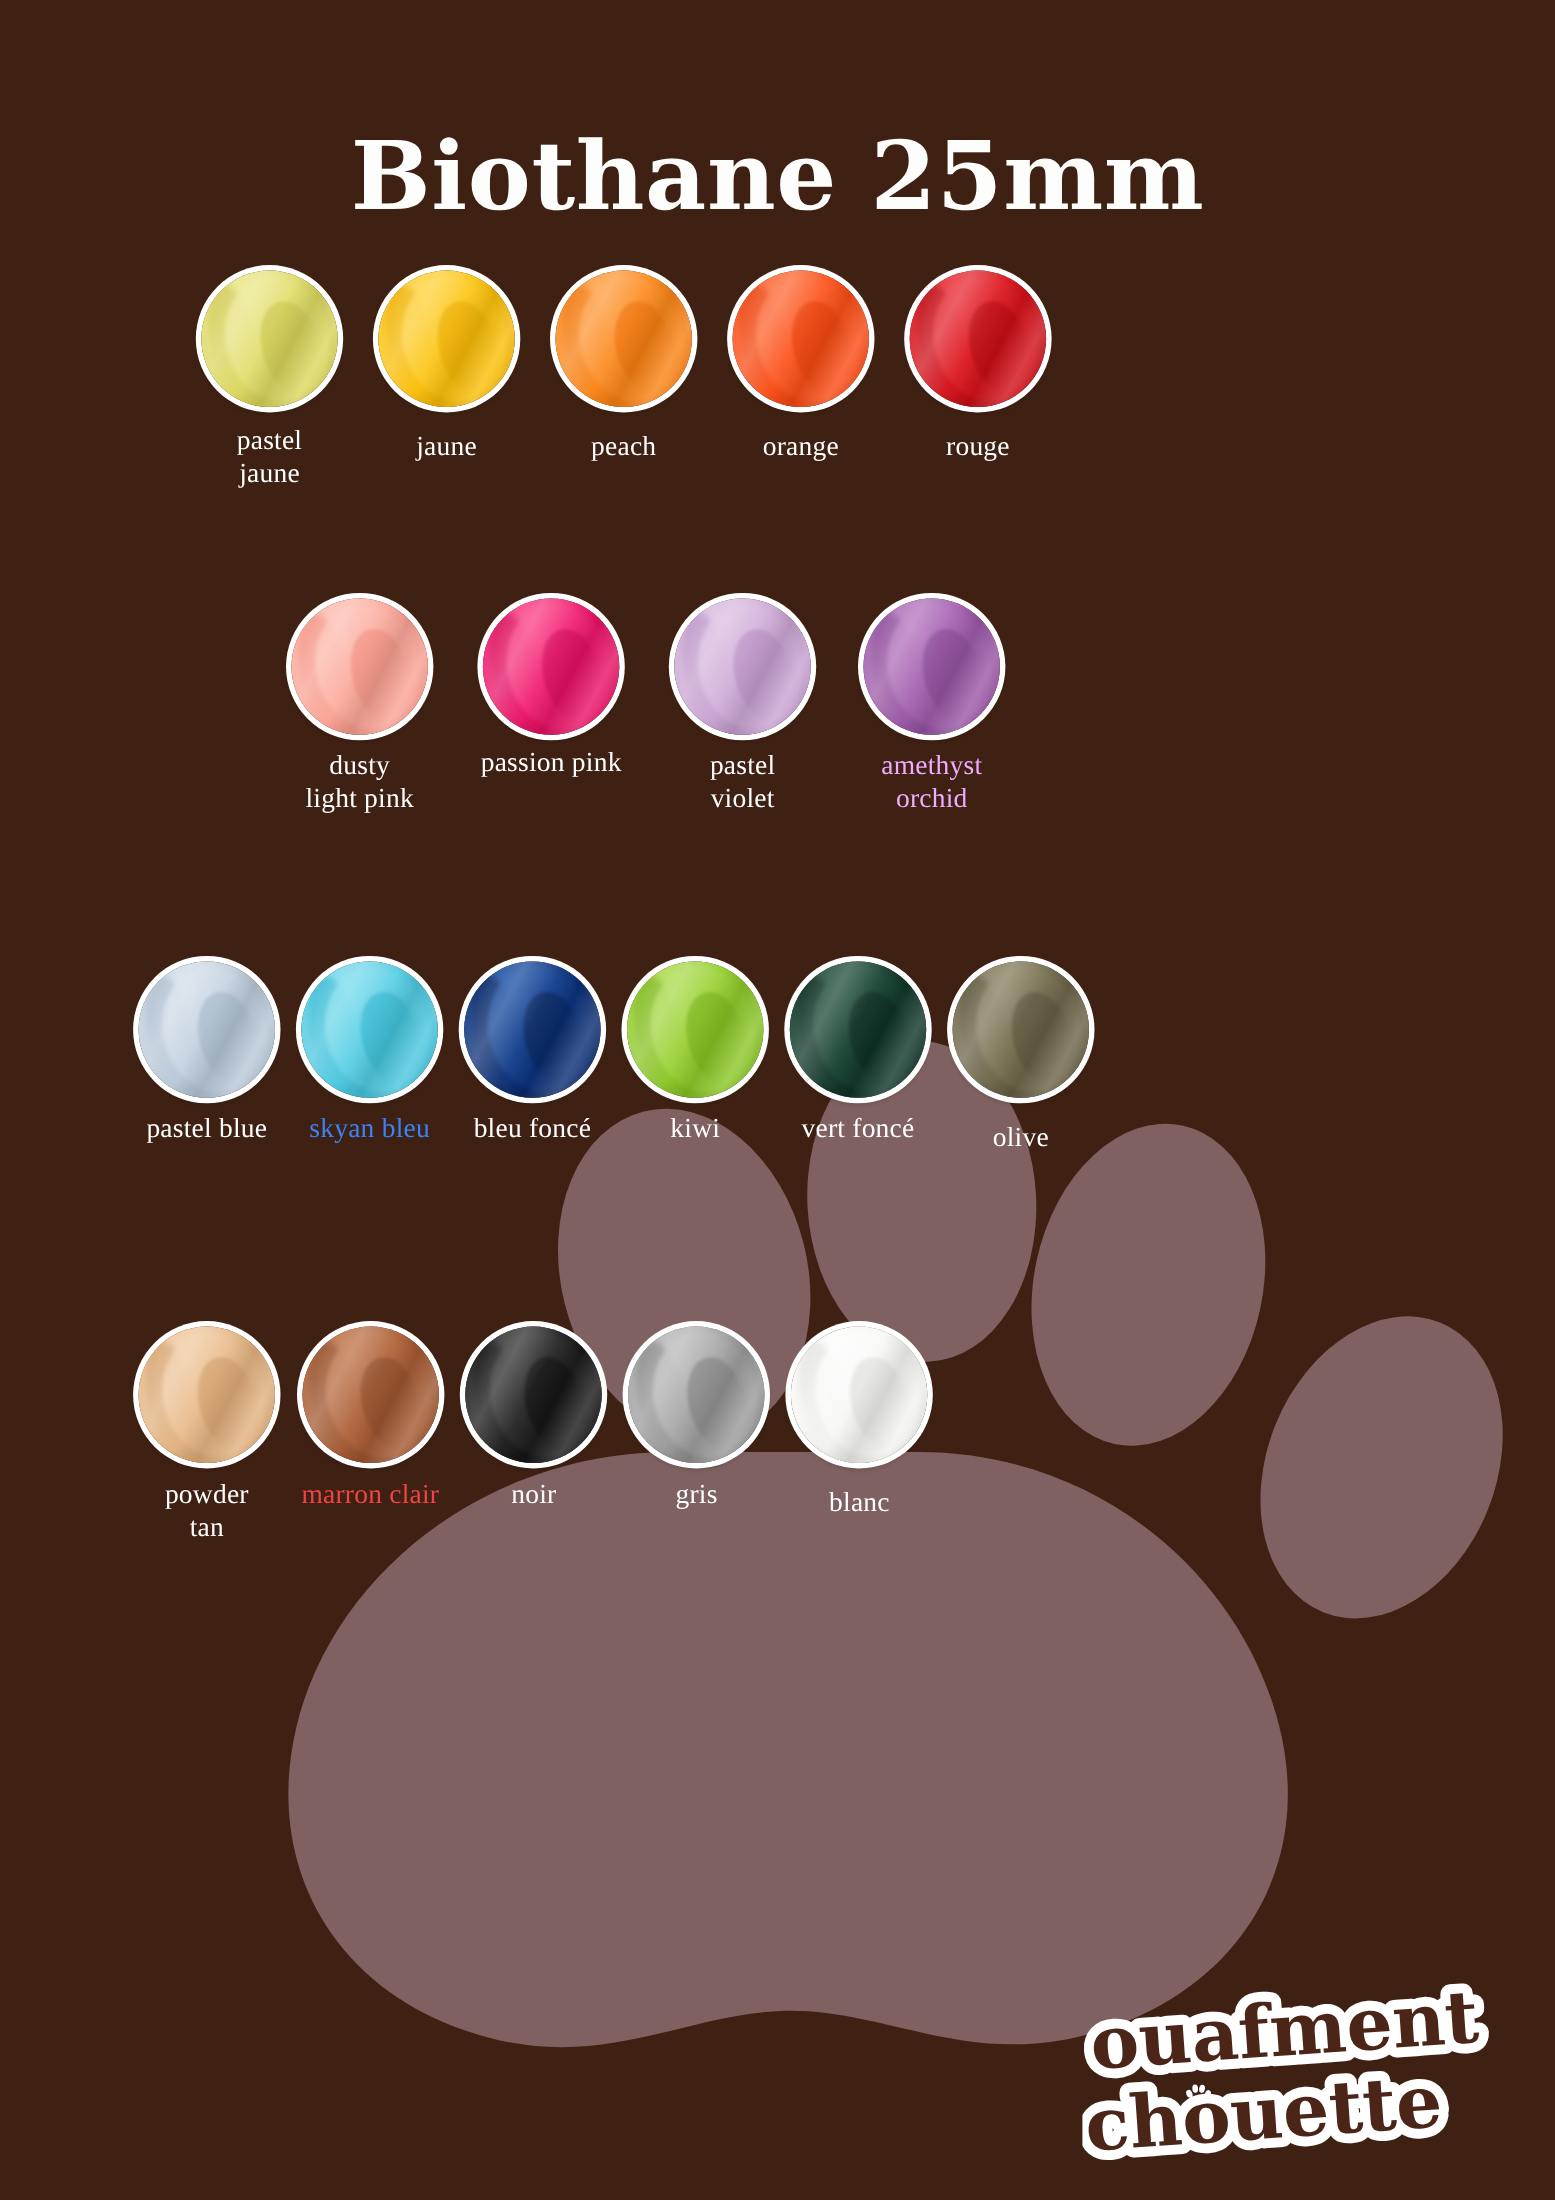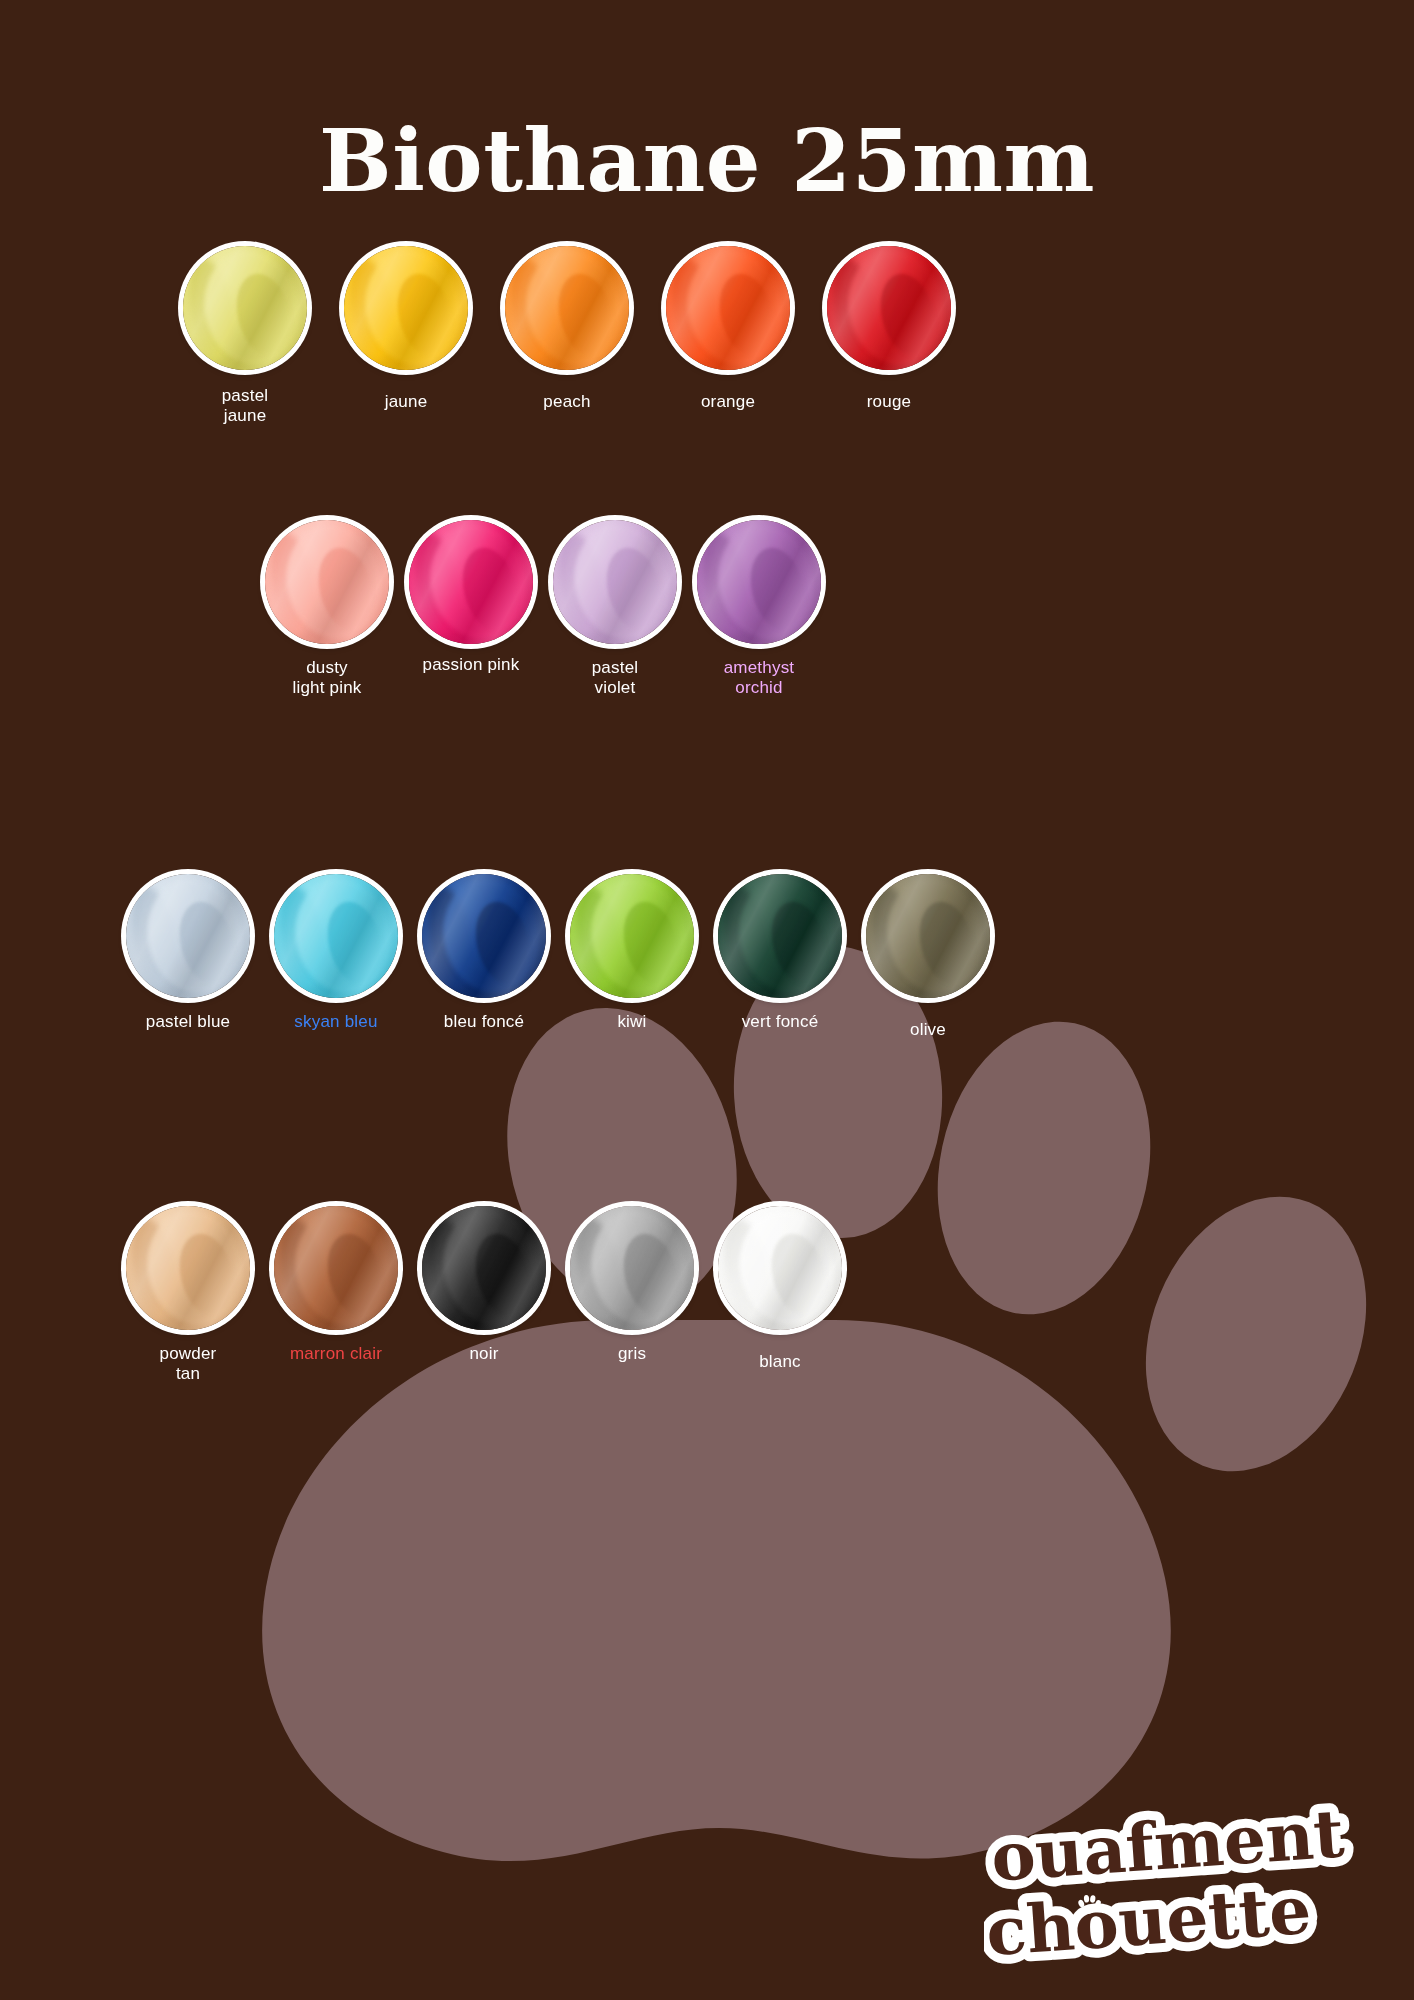--- a/index.html
+++ b/index.html
@@ -93,34 +93,34 @@
       rgba(255,255,255,0.00) 8%,
       rgba(255,255,255,0.26) 30%,
       rgba(255,255,255,0.05) 48%,
       rgba(0,0,0,0.10) 62%,
       rgba(255,255,255,0.20) 78%,
       rgba(0,0,0,0.06) 96%);
   }
   .swatch-label {
     margin-top: 14px;
     color: #ffffff;
-    font-family: Liberation Sans, sans-serif;
-    font-size: 17px;
+    font-family: Liberation Serif, serif;
+    font-size: 25px;
     line-height: 1.18;
     text-align: center;
     white-space: pre-line;
     letter-spacing: 0.2px;
   }
 
   
   #row-warm       { top: 246px;  left: 183px; gap: 37px; }
   #row-warm .swatch-disc   { width: 124px; height: 124px; }
   #row-warm .swatch-label  { margin-top: 16px; }
 
-  #row-pinks      { top: 520px;  left: 265px; gap: 20px; }
+  #row-pinks      { top: 544px;  left: 265px; gap: 48px; }
   #row-pinks .swatch-disc  { width: 124px; height: 124px; }
 
   #row-cool       { top: 874px;  left: 126px; gap: 24px; }
   #row-cool .swatch-disc   { width: 124px; height: 124px; }
 
   #row-neutrals   { top: 1206px; left: 126px; gap: 24px; }
   #row-neutrals .swatch-disc { width: 124px; height: 124px; }
 
   
   #row-warm  .swatch:nth-child(2) .swatch-label,

